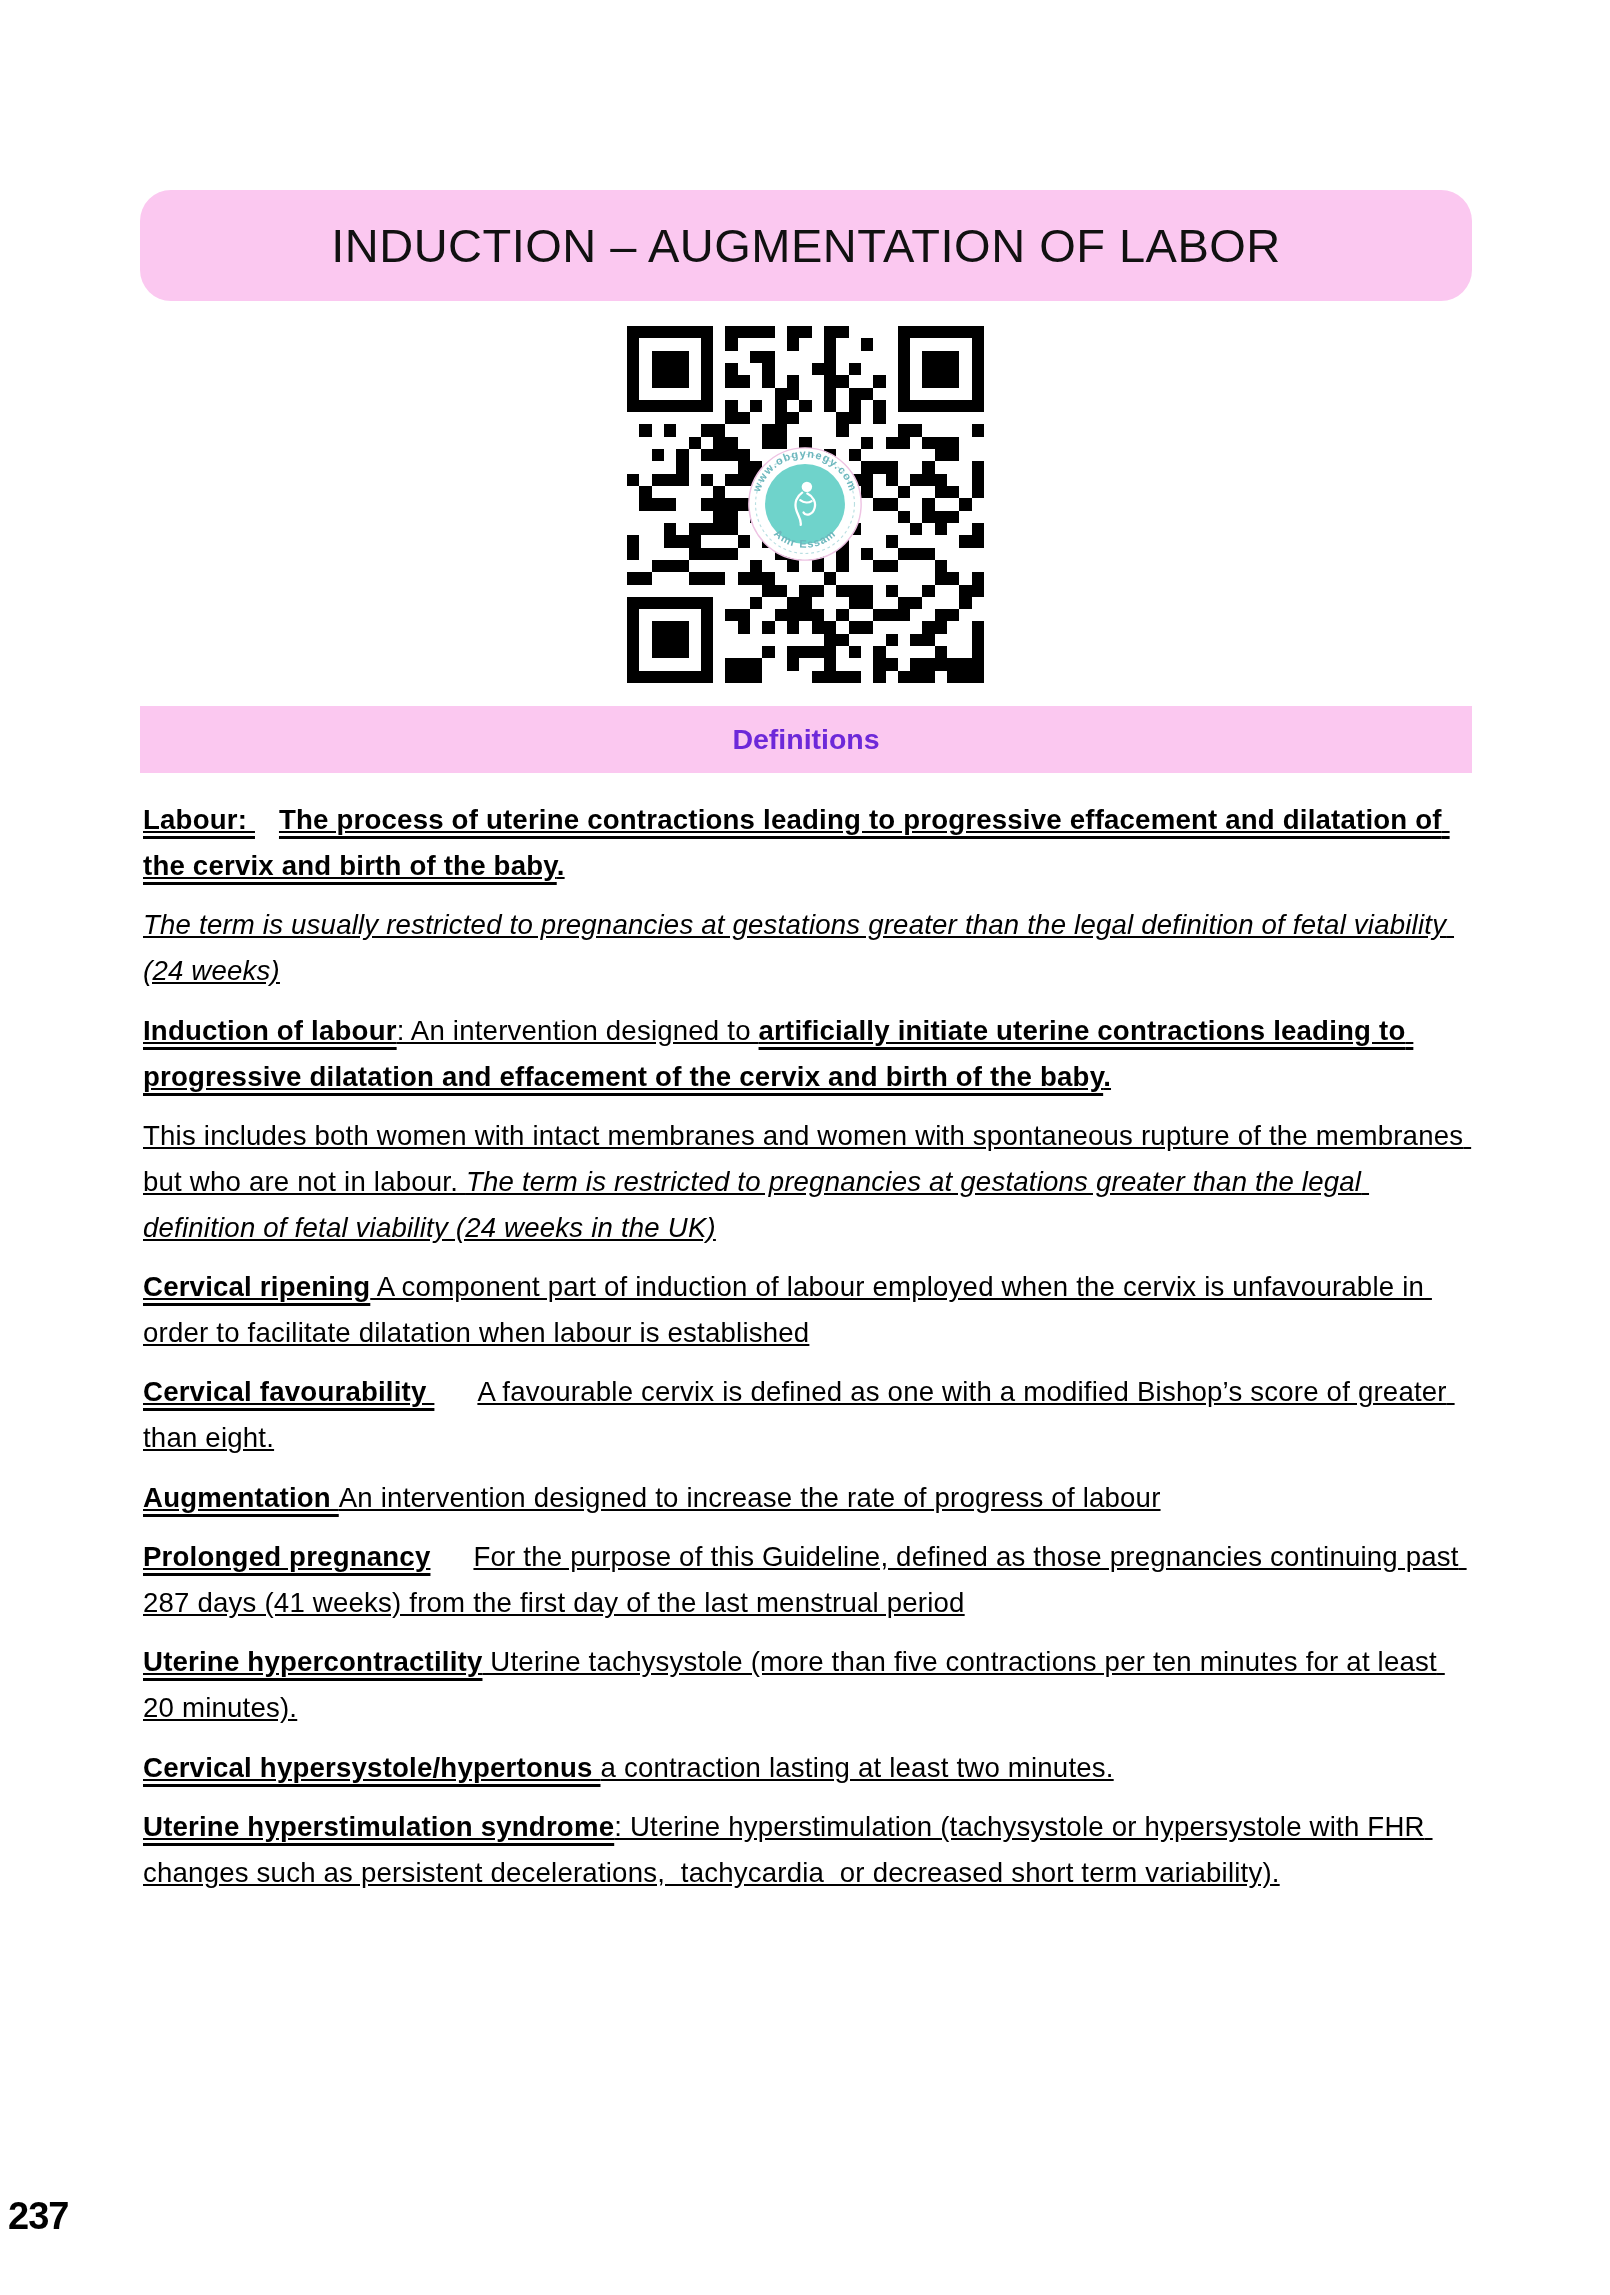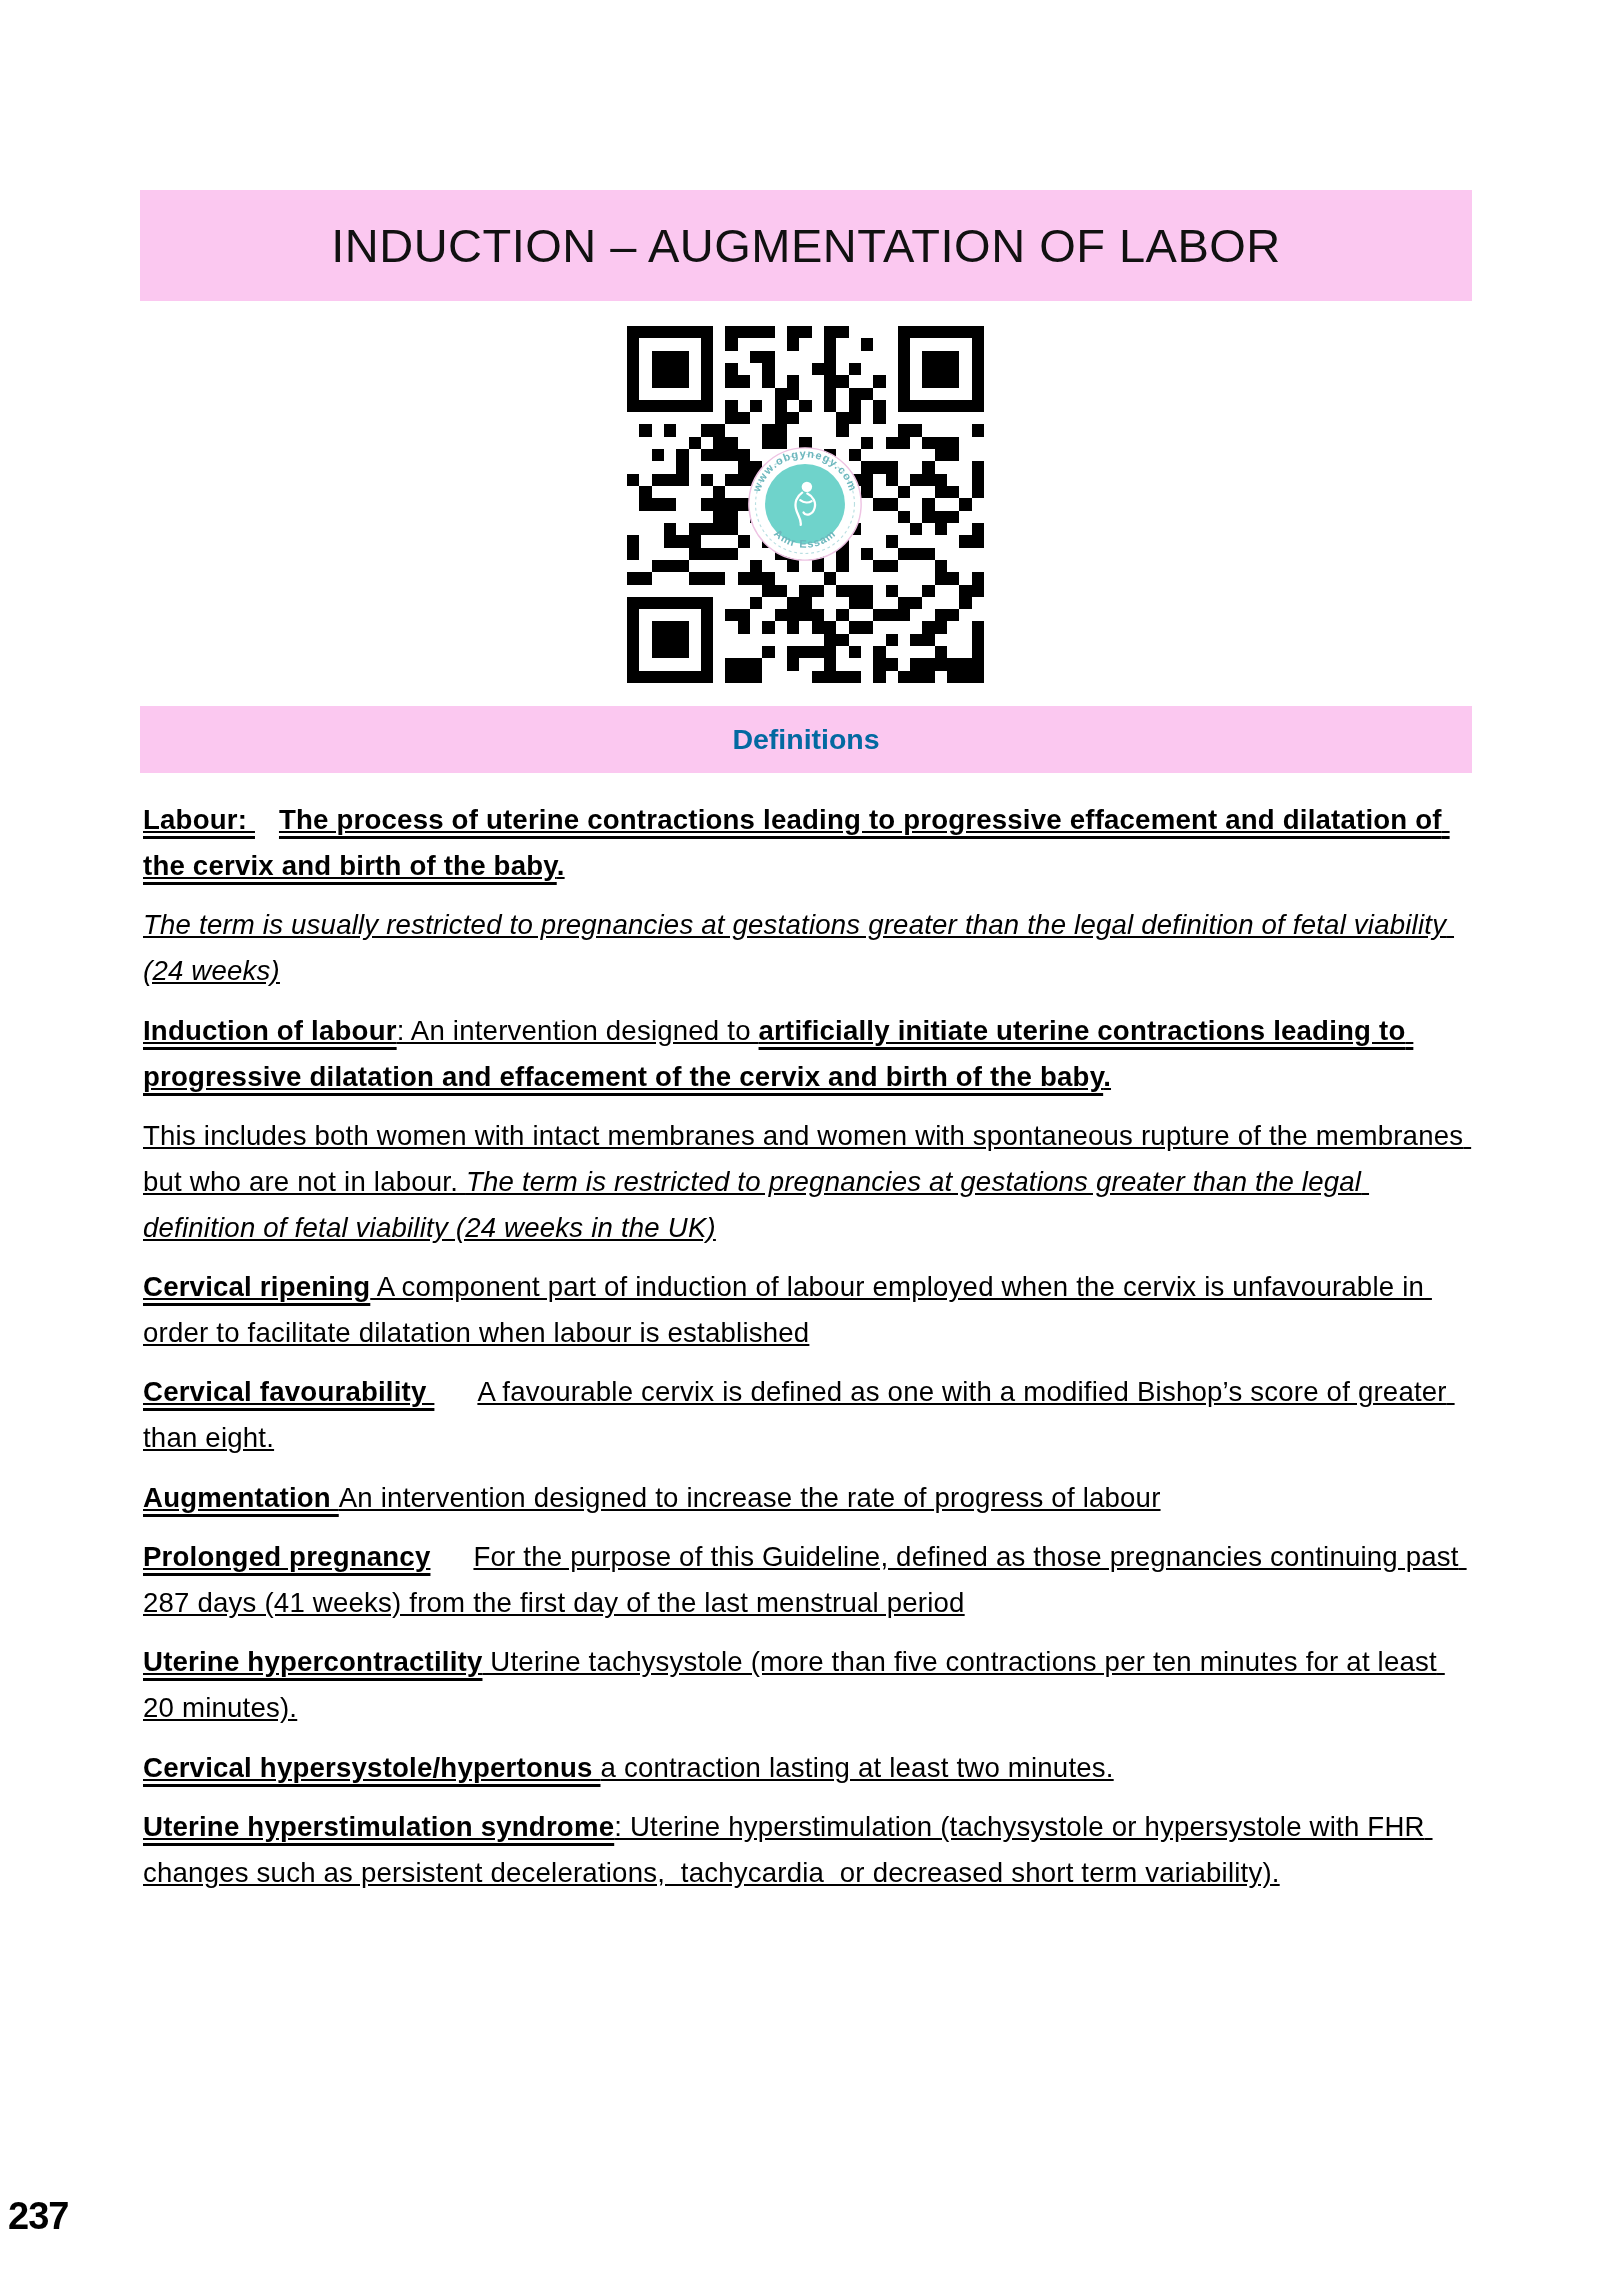--- a/index.html
+++ b/index.html
@@ -9,27 +9,27 @@
     background:#ffffff;
     font-family:"Liberation Sans", sans-serif;
     color:#000;
     overflow:hidden;
   }
   .banner{
     position:absolute;left:140px;width:1332px;
     display:flex;align-items:center;justify-content:center;
     background:var(--banner-pink,#FBC8F0);
   }
-  .title-banner{top:190px;height:111px;}
+  .title-banner{top:190px;height:111px;border-radius:31px;}
   .title-banner .banner-text{
     font-size:47px;font-weight:400;letter-spacing:0.5px;color:#111;
   }
   .section-banner{top:706px;height:67px;}
   .section-banner .banner-text{
-    font-size:28.5px;font-weight:700;color:#0369a1;
+    font-size:28.5px;font-weight:700;color:#6d28d9;
   }
   .qr-wrap{
     position:absolute;left:627px;top:326px;width:357px;height:357px;
   }
   .qr-wrap svg.qr{display:block;width:357px;height:357px;shape-rendering:crispEdges;}
   .qr-logo{
     position:absolute;left:119px;top:119px;width:118px;height:118px;
   }
   .doc-body{
     position:absolute;left:143px;top:797px;width:1330px;

